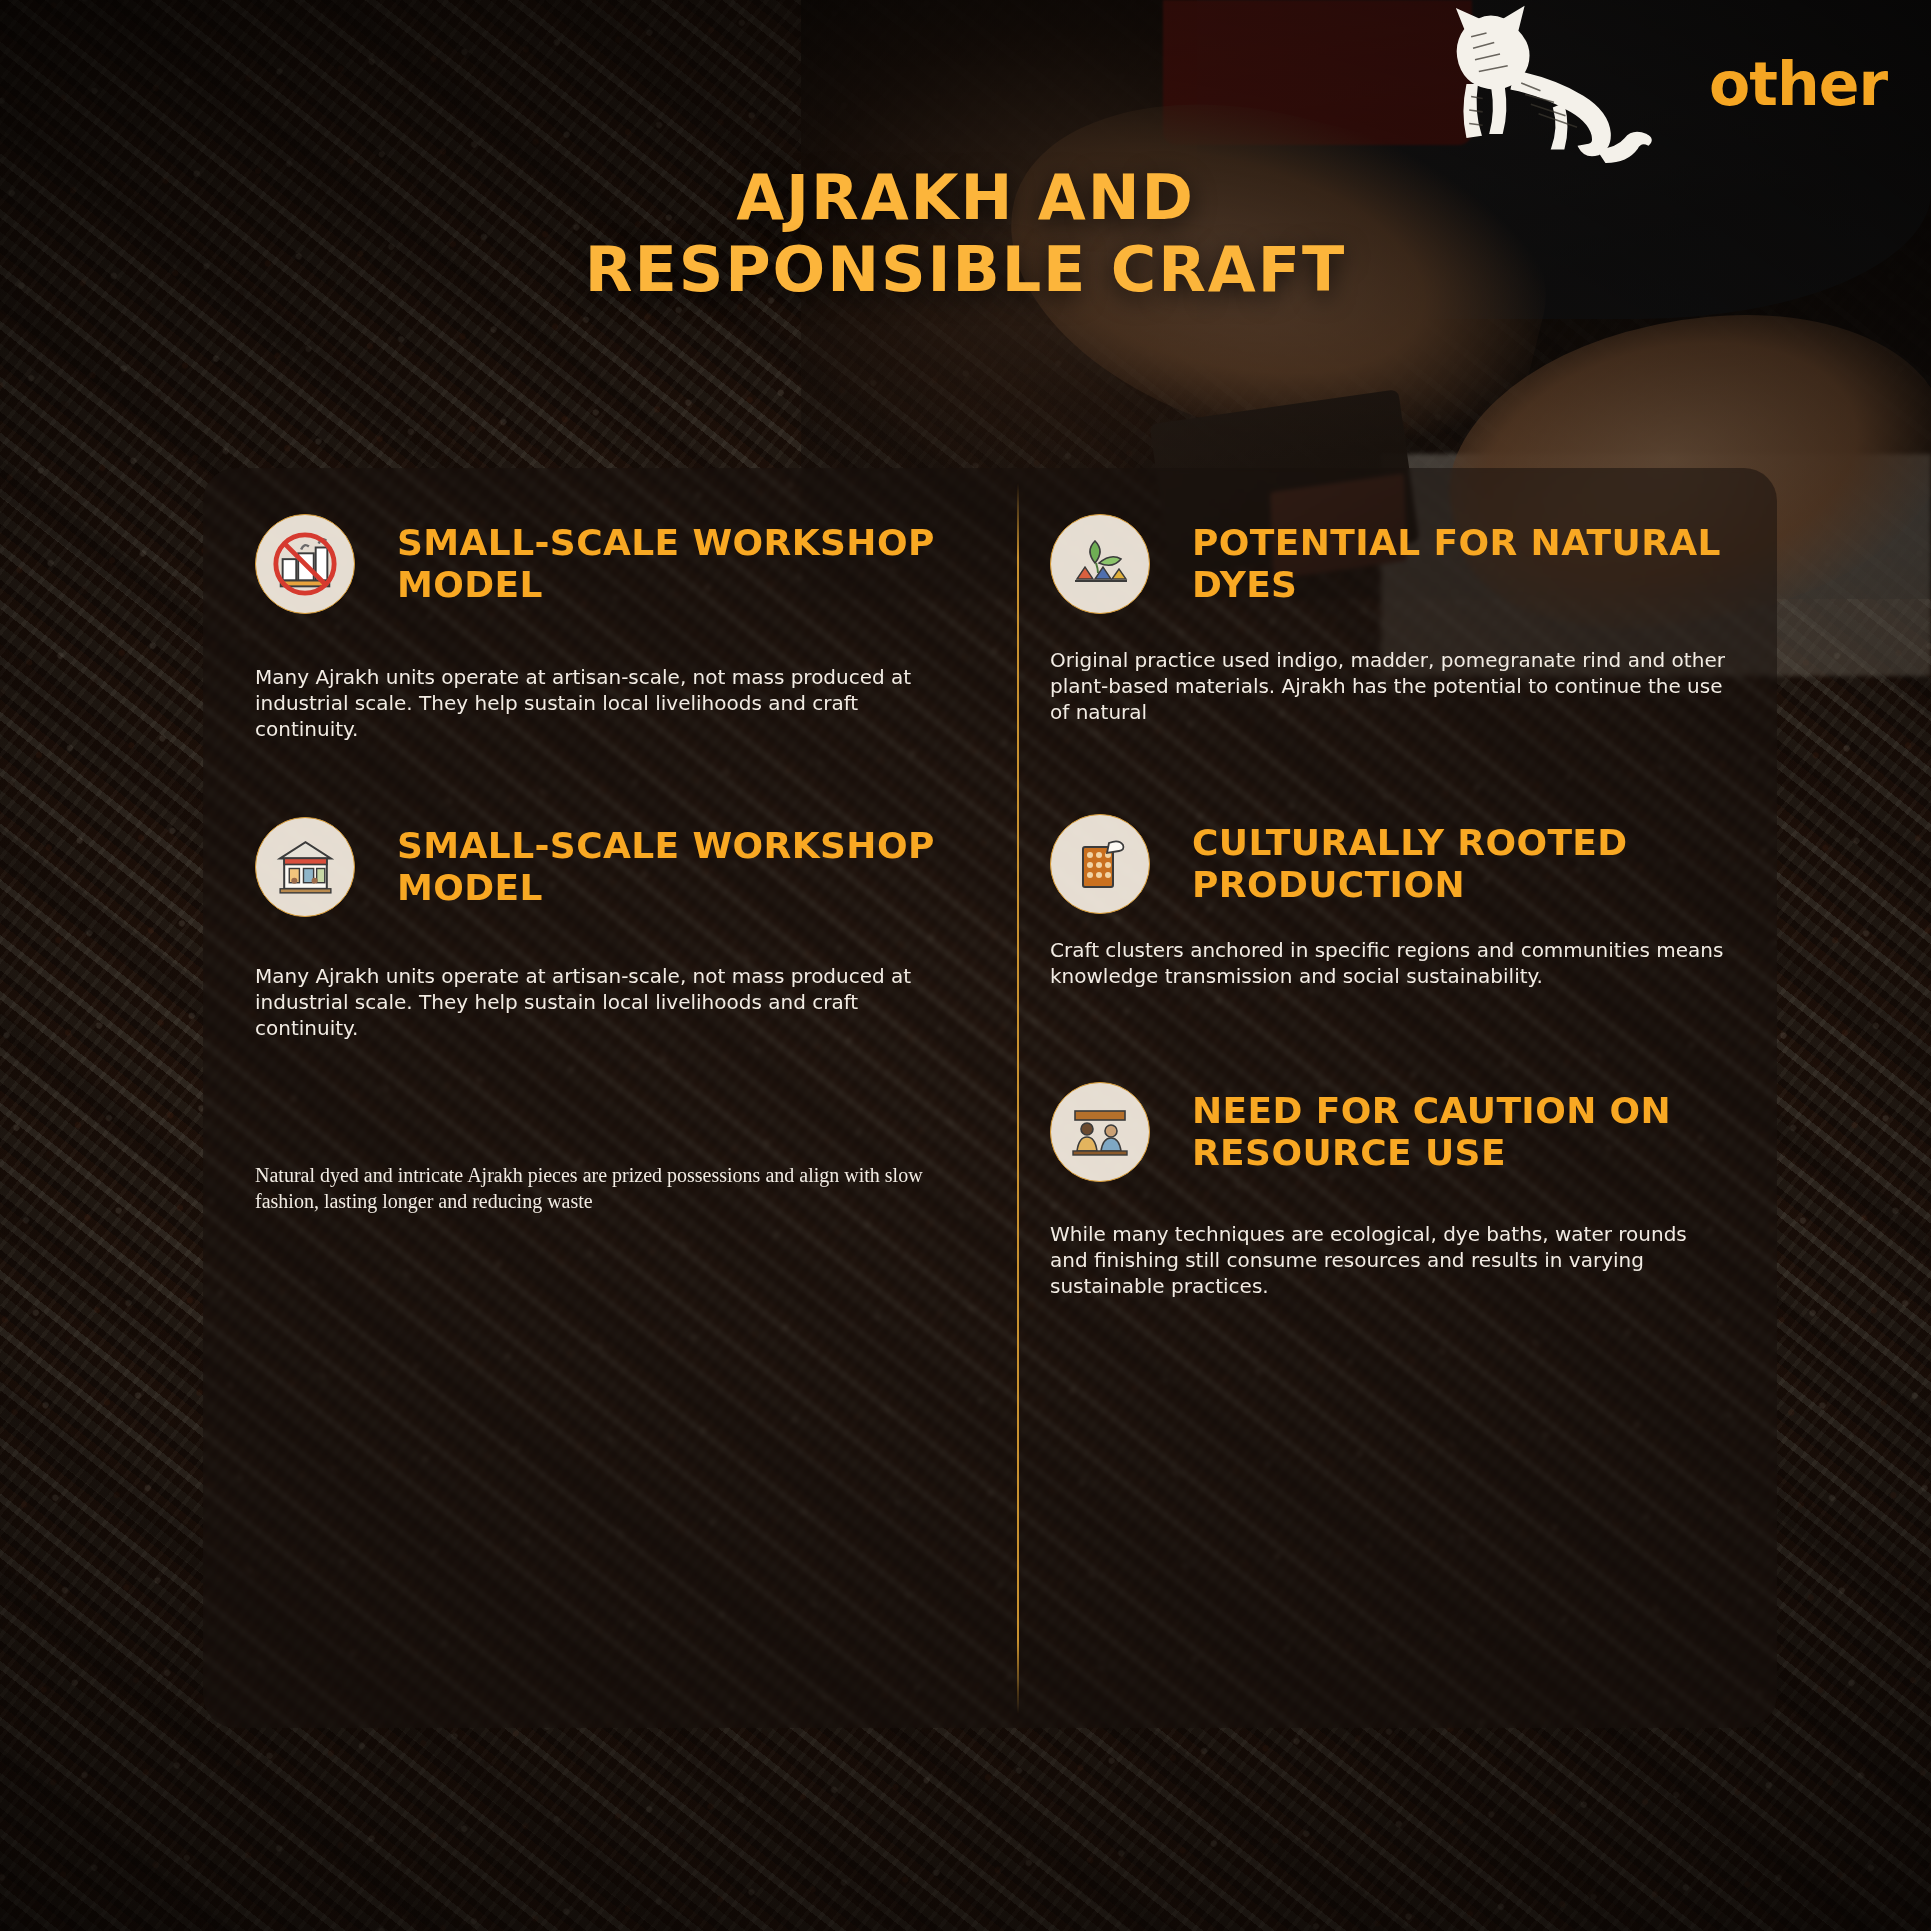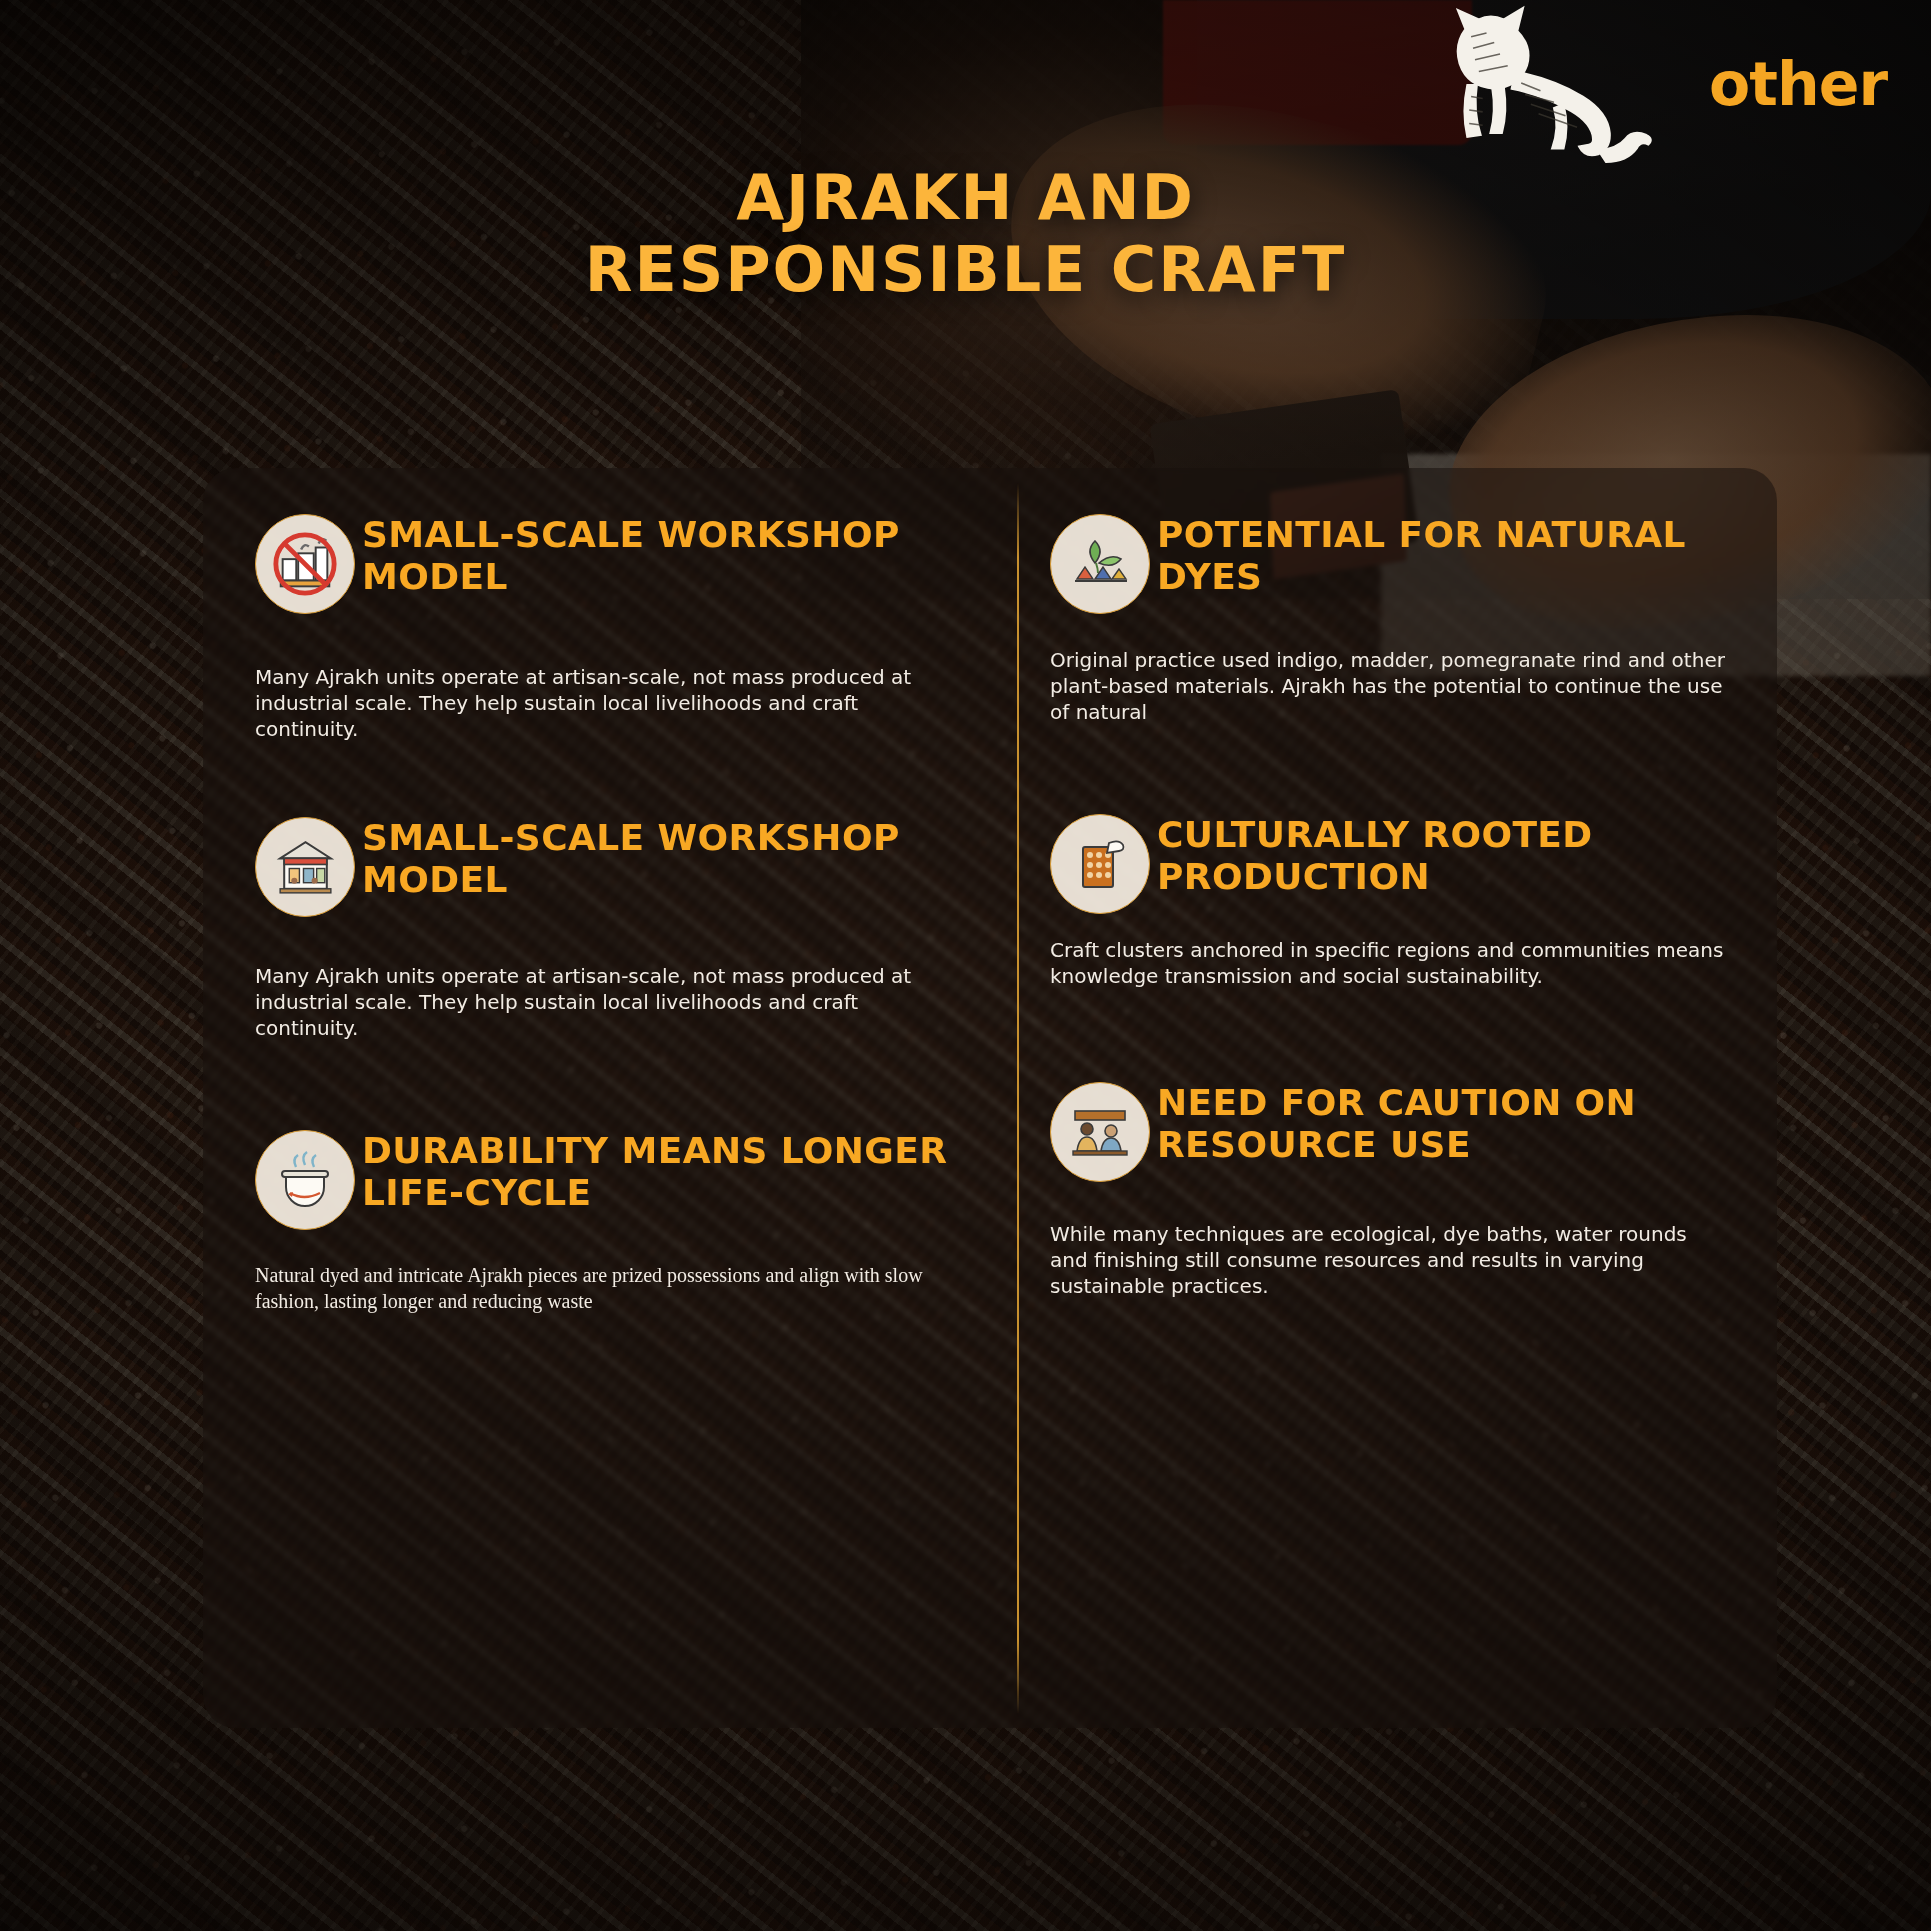--- a/index.html
+++ b/index.html
@@ -206,21 +206,22 @@
     z-index: 5;
   }
 
   .col { display: flex; flex-direction: column; }
   .col-left { padding-right: 39px; }
   .col-right { padding-left: 60px; }
 
   .item { margin-bottom: 13.5px; }
   .item-head {
     display: flex;
-    gap: 7px;
+    align-items: center;
+    gap: 42px;
   }
   .icon-circle {
     flex: 0 0 auto;
     width: 100px; height: 100px;
     border-radius: 50%;
     border: 1.9px solid #d79a33;
     background: rgba(246,238,226,0.93);
     display: flex;
     align-items: center;
     justify-content: center;
@@ -341,34 +342,20 @@
                 <circle cx="44" cy="48" r="3" fill="#9a6b4a"></circle>
                 <rect x="10" y="56" width="50" height="4" fill="#b98a4e" stroke="#3b3b3b" stroke-width="1.4"></rect>
               </svg>
             </div>
             <div class="item-title">SMALL-SCALE WORKSHOP MODEL</div>
           </div>
           <div class="item-body">Many Ajrakh units operate at artisan-scale, not mass produced at industrial scale. They help sustain local livelihoods and craft continuity.</div>
         </div>
 
         <div class="item">
-          <div class="item-head">
-            <div class="icon-circle">
-              <svg viewBox="0 0 70 70" width="70" height="70">
-                <path d="M16 30 h38 v12 a19 19 0 0 1 -38 0 Z" fill="#fdfaf4" stroke="#3b3b3b" stroke-width="2"></path>
-                <rect x="12" y="26" width="46" height="6" rx="3" fill="#e9e4d8" stroke="#3b3b3b" stroke-width="2"></rect>
-                <path d="M26 22 q-4 -8 2 -12" stroke="#7fb4c9" stroke-width="2.4" fill="none"></path>
-                <path d="M35 20 q-4 -9 2 -13" stroke="#7fb4c9" stroke-width="2.4" fill="none"></path>
-                <path d="M44 22 q-4 -8 2 -12" stroke="#7fb4c9" stroke-width="2.4" fill="none"></path>
-                <path d="M20 48 q14 8 30 0" stroke="#d4572f" stroke-width="2.4" fill="none"></path>
-                <path d="M22 52 l-4 -3 l5 -2 z" fill="#d4572f"></path>
-              </svg>
-            </div>
-            <div class="item-title">DURABILITY MEANS LONGER LIFE-CYCLE</div>
-          </div>
           <div class="item-body"> Natural dyed and intricate Ajrakh pieces are prized possessions and align with slow fashion, lasting longer and reducing waste</div>
         </div>
 
       </div>
 
       <div class="col col-right">
 
         <div class="item">
           <div class="item-head">
             <div class="icon-circle">

